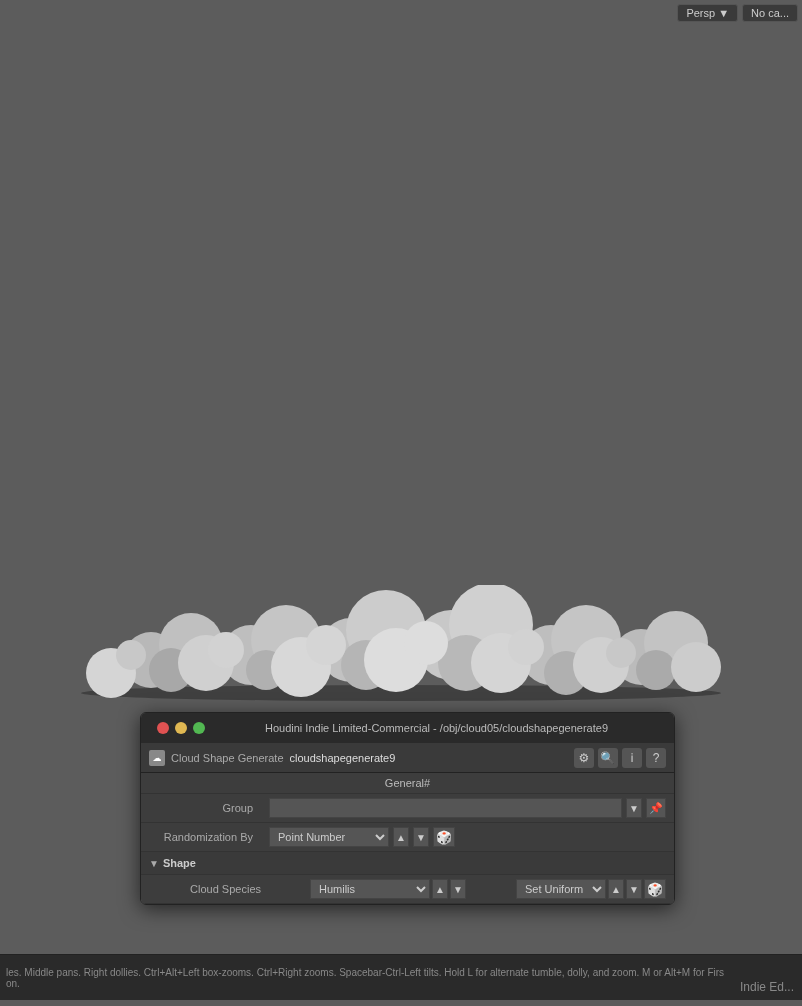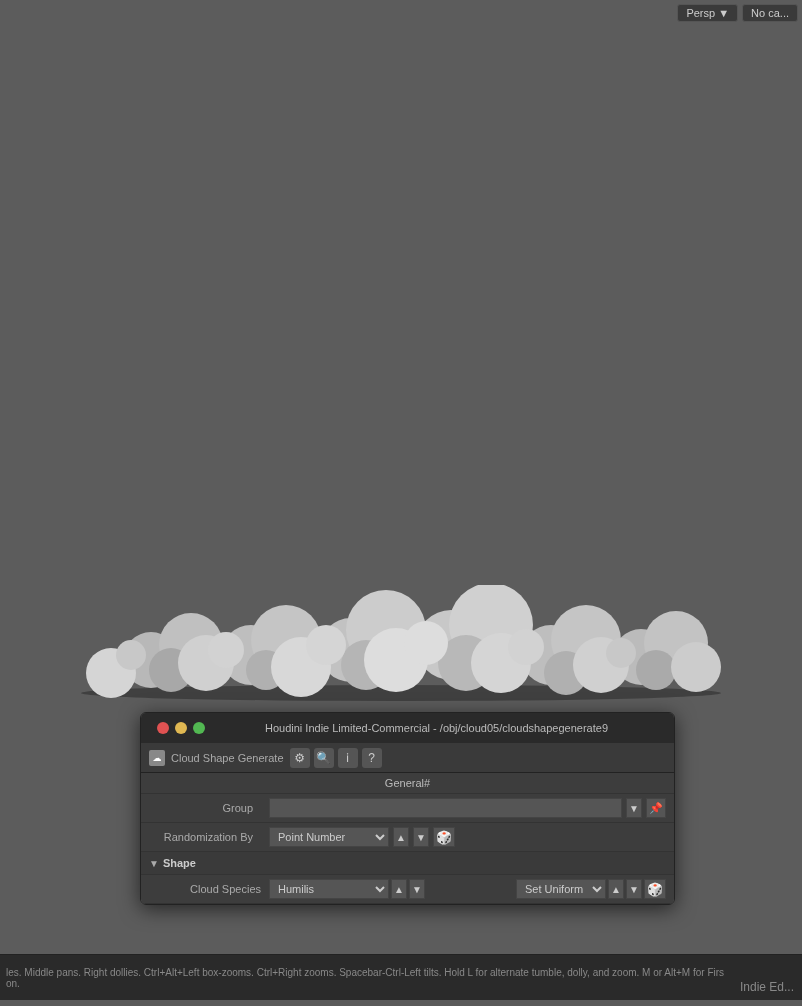--- a/index.html
+++ b/index.html
@@ -271,20 +271,21 @@
       font-size: 11px;
       text-align: right;
       width: 120px;
       flex-shrink: 0;
       padding-right: 8px;
     }
     .param-dual-left {
       display: flex;
       align-items: center;
       gap: 2px;
+      margin-left: 41px;
     }
     .param-dual-right {
       display: flex;
       align-items: center;
       gap: 2px;
       margin-left: auto;
     }
     .dice-icon {
       width: 22px;
       height: 20px;
@@ -397,20 +398,21 @@
     <div class="title-bar">
       <span class="traffic-light tl-red"></span>
       <span class="traffic-light tl-yellow"></span>
       <span class="traffic-light tl-green"></span>
       <span class="title-text">Houdini Indie Limited-Commercial - /obj/cloud05/cloudshapegenerate9</span>
     </div>
 
     <div class="node-header">
       <div class="node-icon">☁</div>
       <span class="node-type-label">Cloud Shape Generate</span>
+      <span class="node-name-label">cloudshapegenerate9</span>
       <div class="node-header-actions">
         <button class="header-icon-btn">⚙</button>
         <button class="header-icon-btn">🔍</button>
         <button class="header-icon-btn">ℹ</button>
         <button class="header-icon-btn">?</button>
       </div>
     </div>
 
     <div class="panel-content">
 

